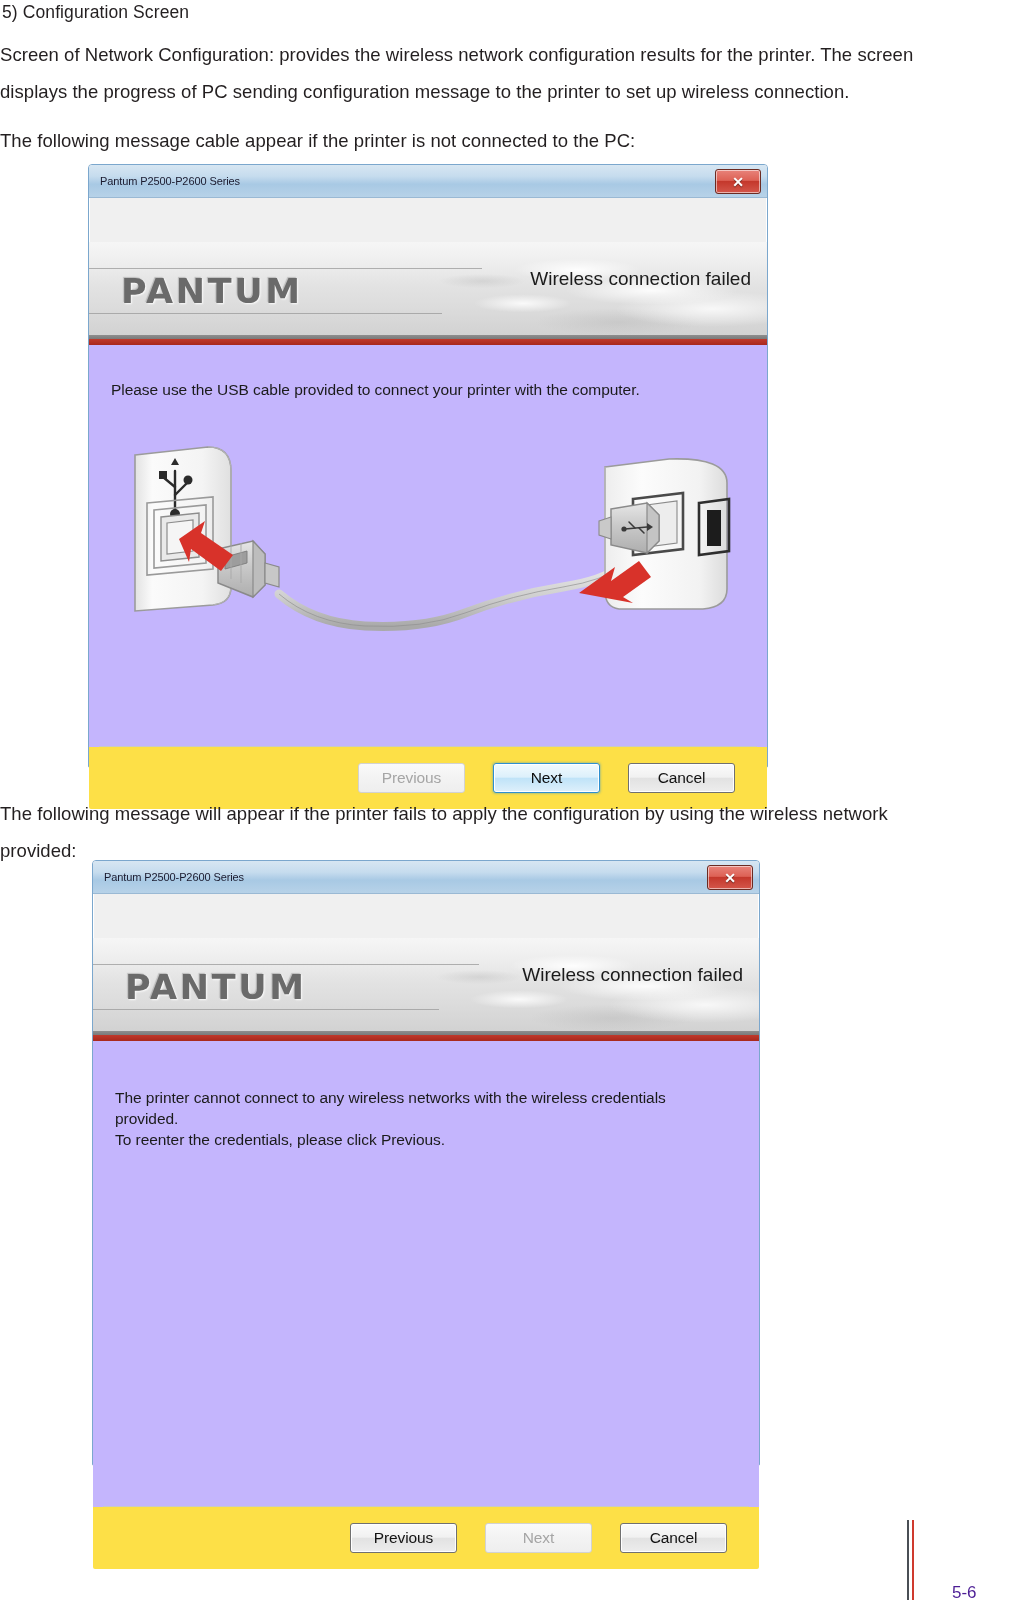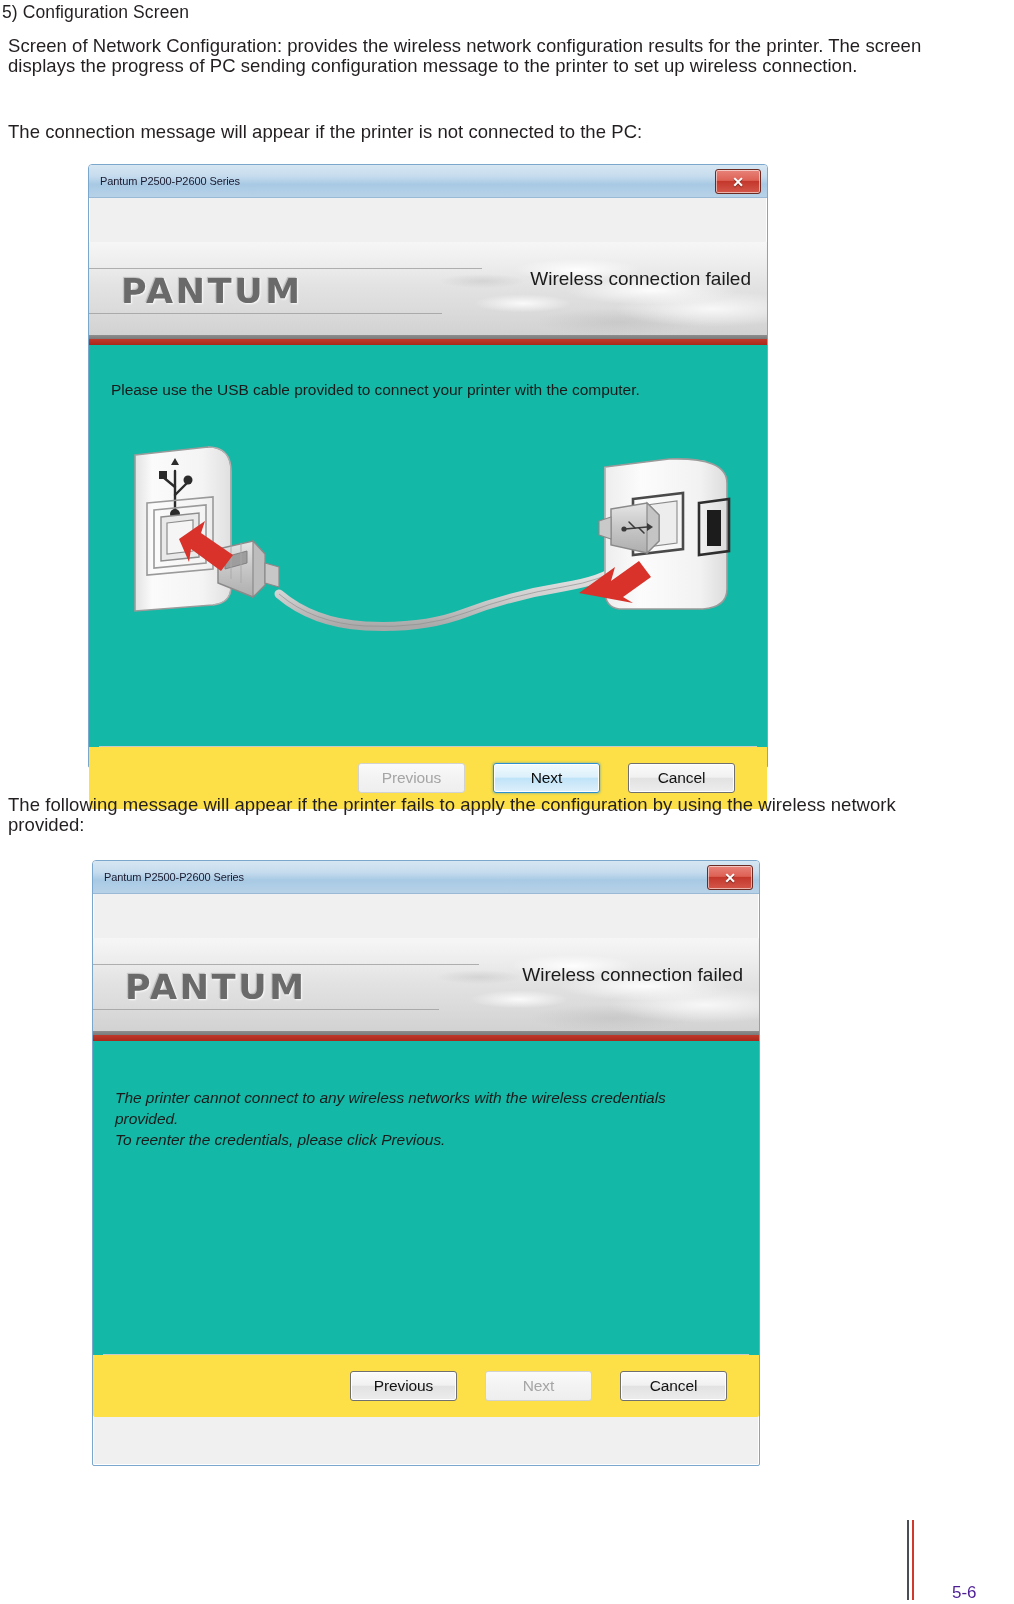--- a/index.html
+++ b/index.html
@@ -28,23 +28,23 @@
     position: absolute;
     left: 2px;
     top: 0px;
     font-size: 17.5px;
     line-height: 25px;
     letter-spacing: 0.1px;
     color: #231f20;
   }
   .doc-para {
     position: absolute;
-    left: 8px;
+    left: 0;
     font-size: 18.5px;
-    line-height: 20px;
+    line-height: 37px;
     letter-spacing: 0.05px;
     color: #231f20;
     width: 930px;
   }
   #para-1 { top: 36px; width: 918px; }
   #para-2 { top: 122px; }
   #para-3 { top: 795px; width: 905px; }
 
   
   .dialog {
@@ -152,25 +152,25 @@
     background: linear-gradient(to bottom, #8e8e8e, #7a7a7a);
   }
   .accent-red {
     height: 6px;
     background: linear-gradient(to bottom, #c0392b, #a8281c);
   }
 
   
   .dlg-body {
     position: relative;
-    background: #14b8a6;
+    background: #c4b5fd;
     flex: 1;
   }
   #dialog-1 .dlg-body { height: 402px; }
-  #dialog-2 .dlg-body { height: 314px; font-style: italic; }
+  #dialog-2 .dlg-body { height: 466px; }
 
   .body-msg {
     position: absolute;
     left: 22px;
     top: 34px;
     font-size: 15.5px;
     line-height: 21px;
     color: #1b1b1b;
     width: 630px;
     letter-spacing: -0.05px;
@@ -274,21 +274,21 @@
 </style>
 </head>
 <body>
 
 <div class="page">
 
   <div class="doc-heading">5) Configuration Screen</div>
 
   <div class="doc-para" id="para-1">Screen of Network Configuration: provides the wireless network configuration results for the printer. The screen displays the progress of PC sending configuration message to the printer to set up wireless connection.</div>
 
-  <div class="doc-para" id="para-2">The connection message will appear if the printer is not connected to the PC:</div>
+  <div class="doc-para" id="para-2">The following message cable appear if the printer is not connected to the PC:</div>
 
   <div class="dialog" id="dialog-1">
 
     <div class="titlebar">
       <span class="title-text">Pantum P2500-P2600 Series</span>
       <div class="close-btn">
         <span class="close-glyph">✕</span>
       </div>
     </div>
 

